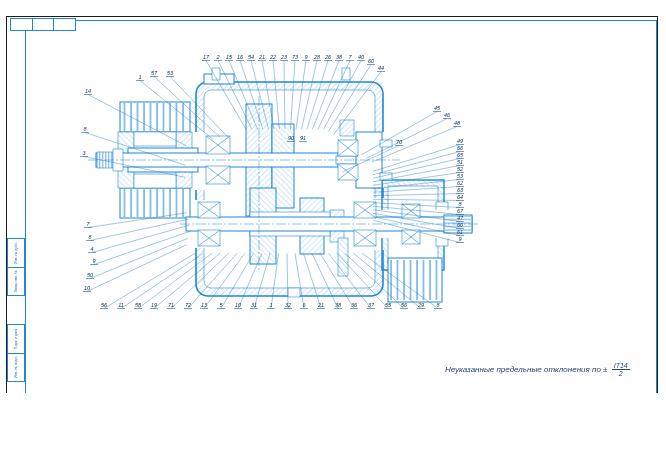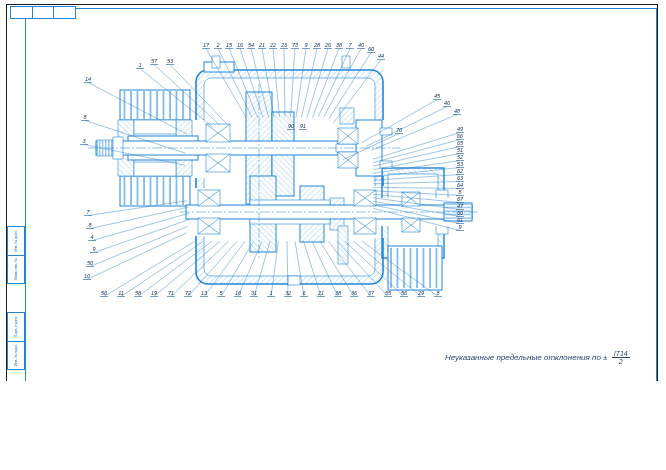--- a/index.html
+++ b/index.html
@@ -1,17 +1,17 @@
 <!DOCTYPE html>
 <html><head>
 <meta charset="utf-8">
 <style>
   html,body{margin:0;padding:0;background:#fff;}
   .sheet{position:relative;width:666px;height:381px;background:#fff;overflow:hidden;
-         font-family:"Liberation Sans",sans-serif;}
+         font-family:"Liberation Sans",sans-serif;margin-top:12px;}
   .outer-border{position:absolute;left:6px;top:4px;width:652px;height:460px;
                 border:1.5px solid #1c1c1c;box-sizing:border-box;}
   .inner-frame{position:absolute;left:25px;top:8px;width:632px;height:454px;
                border:1px solid #1f86d8;box-sizing:border-box;}
   #drawing{position:absolute;left:0;top:0;pointer-events:none;}
   .o{fill:none;stroke:#1f86d8;}
   .w{fill:#ffffff;stroke:#1f86d8;}
   .s16{stroke-width:1.6;} .s14{stroke-width:1.4;} .s10{stroke-width:1;} .s08{stroke-width:0.6;}
   .cl line{stroke:#1f86d8;stroke-width:0.5;stroke-dasharray:10 2 2 2;}
   .leader{stroke:#2a7fc6;stroke-width:0.45;}

